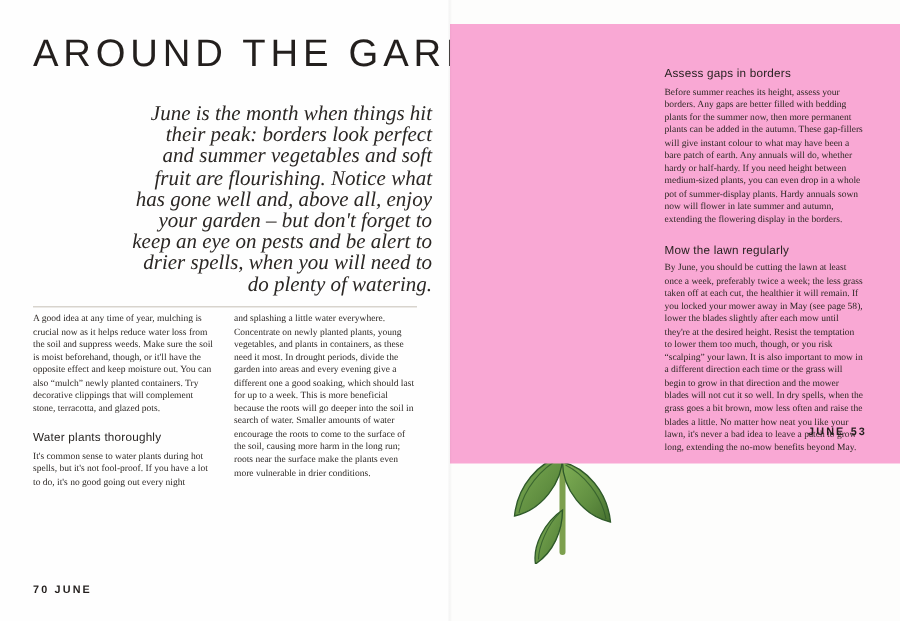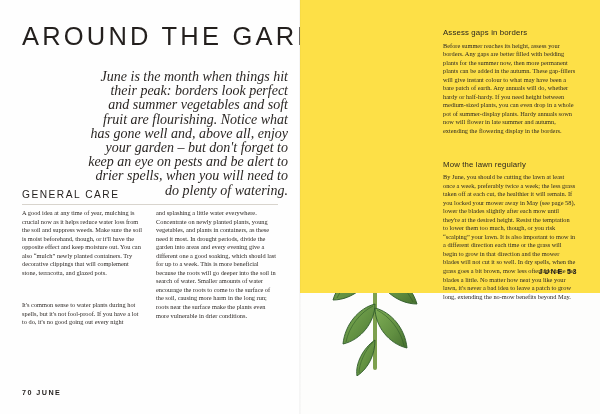--- a/index.html
+++ b/index.html
@@ -14,22 +14,22 @@
   .spread{
     position:absolute;inset:0;
     background:#fdfdfc;
   }
   
   .page-left{
     position:absolute;left:0;top:0;width:300px;height:414px;
     background:#fefefe;
   }
   .page-right{
-    position:absolute;left:300px;top:0;width:300px;height:293px;
-    background:#fde047;
+    position:absolute;left:300px;top:16px;width:300px;height:293px;
+    background:#f9a8d4;
   }
   .gutter{
     position:absolute;left:299px;top:0;width:2px;height:414px;
     background:linear-gradient(to right, rgba(0,0,0,0.045), rgba(0,0,0,0.015));
     pointer-events:none;
   }
   .title{
     position:absolute;left:22px;top:22px;
     font-size:25.5px;
     letter-spacing:3.2px;
@@ -76,21 +76,21 @@
     letter-spacing:0.15px;
     color:#231f1d;
     line-height:10px;
   }
   p.body{
     margin:0 0 9px 0;
   }
   p.body:last-child{margin-bottom:0;}
   .blk{margin-bottom:10px;}
   .blk:last-child{margin-bottom:0;}
-  .spacer-top{margin-top:24px;}
+  .spacer-top{margin-top:10px;}
   
   .folio{
     position:absolute;bottom:17px;
     font-size:7.2px;
     letter-spacing:1.45px;
     color:#231f1d;
     font-weight:700;
   }
   .folio-left{left:22px;}
   .folio-right{right:22px;}
@@ -105,28 +105,28 @@
 <body>
 
 <div class="spread">
 
   <div class="page-left">
 
     <div class="title">AROUND THE GARDEN</div>
 
     <div class="intro">June is the month when things hit their peak: borders look perfect and summer vegetables and soft fruit are flourishing. Notice what has gone well and, above all, enjoy your garden – but don't forget to keep an eye on pests and be alert to drier spells, when you will need to do plenty of watering.</div>
 
-    <div class="section-label">GENERAL CARE</div>
     <div class="rule"></div>
 
     <div class="col col-l1">
       <div class="blk">
         <p class="body">A good idea at any time of year, mulching is crucial now as it helps reduce water loss from the soil and suppress weeds. Make sure the soil is moist beforehand, though, or it'll have the opposite effect and keep moisture out. You can also “mulch” newly planted containers. Try decorative clippings that will complement stone, terracotta, and glazed pots.</p>
       </div>
       <div class="blk spacer-top">
+        <h3 class="sub">Water plants thoroughly</h3>
         <p class="body">It's common sense to water plants during hot spells, but it's not fool-proof. If you have a lot to do, it's no good going out every night</p>
       </div>
     </div>
 
     <div class="col col-l2">
       <p class="body">and splashing a little water everywhere. Concentrate on newly planted plants, young vegetables, and plants in containers, as these need it most. In drought periods, divide the garden into areas and every evening give a different one a good soaking, which should last for up to a week. This is more beneficial because the roots will go deeper into the soil in search of water. Smaller amounts of water encourage the roots to come to the surface of the soil, causing more harm in the long run; roots near the surface make the plants even more vulnerable in drier conditions.</p>
     </div>
 
     <div class="folio folio-left">70 JUNE</div>
   </div>

